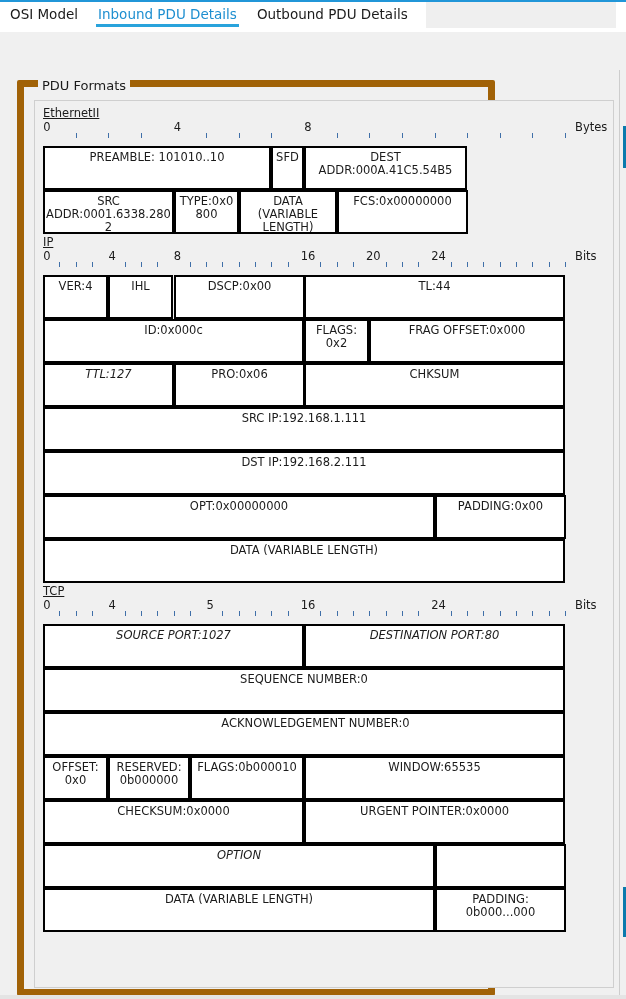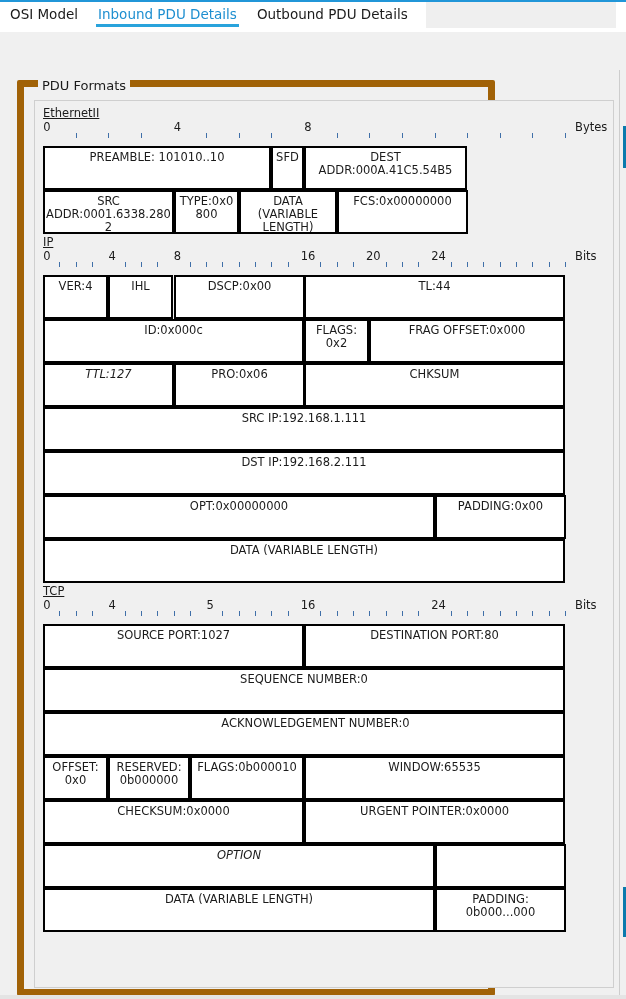--- a/index.html
+++ b/index.html
@@ -377,21 +377,21 @@
                   <div class="tick" style="left: 440.438px;"></div>
                   <div class="tick" style="left: 456.75px;"></div>
                   <div class="tick" style="left: 473.062px;"></div>
                   <div class="tick" style="left: 489.375px;"></div>
                   <div class="tick" style="left: 505.688px;"></div>
                   <div class="tick" style="left: 522px;"></div>
                 </div>
                 <div class="unit-label" style="left: 532px;">Bits</div>
               </div>
               <div class="rows">
-                <div class="prow" style="height: 44px; position: relative;">
+                <div class="prow" style="height: 44px; position: relative; font-style: italic;">
                   <div class="fld" style="left: 0px; width: 261px; height: 44px;">SOURCE PORT:1027</div>
                   <div class="fld" style="left: 261px; width: 261px; height: 44px;">DESTINATION PORT:80</div>
                 </div>
                 <div class="prow" style="height: 44px; position: relative;">
                   <div class="fld" style="left: 0px; width: 522px; height: 44px;">SEQUENCE NUMBER:0</div>
                 </div>
                 <div class="prow" style="height: 44px; position: relative;">
                   <div class="fld" style="left: 0px; width: 522px; height: 44px; padding-left: 24px;">ACKNOWLEDGEMENT NUMBER:0</div>
                 </div>
                 <div class="prow" style="height: 44px; position: relative;">

